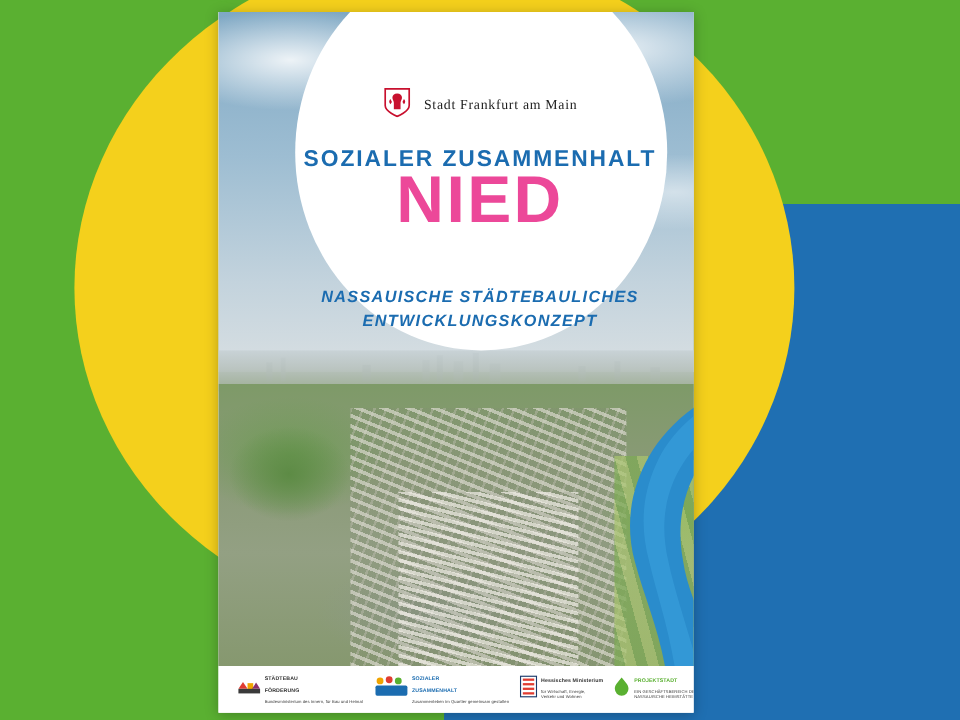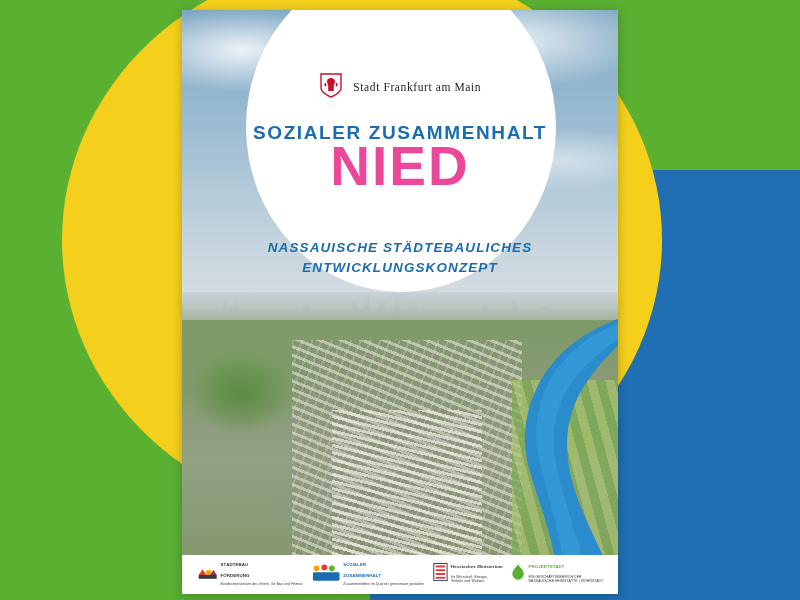--- a/index.html
+++ b/index.html
@@ -54,21 +54,21 @@
     background: #5ab031;
     border-top-right-radius: 40% 14%;
     border-bottom-right-radius: 40% 14%;
   }
 
   
   .poster {
     position: absolute;
     left: 182px;
     top: 10px;
-    width: 436px;
+    width: 396px;
     height: 584px;
     background: #ffffff;
     box-shadow: 0 2px 10px rgba(0,0,0,0.25);
     overflow: hidden;
   }
 
   
   .photo {
     position: absolute;
     left: 0; top: 0;

